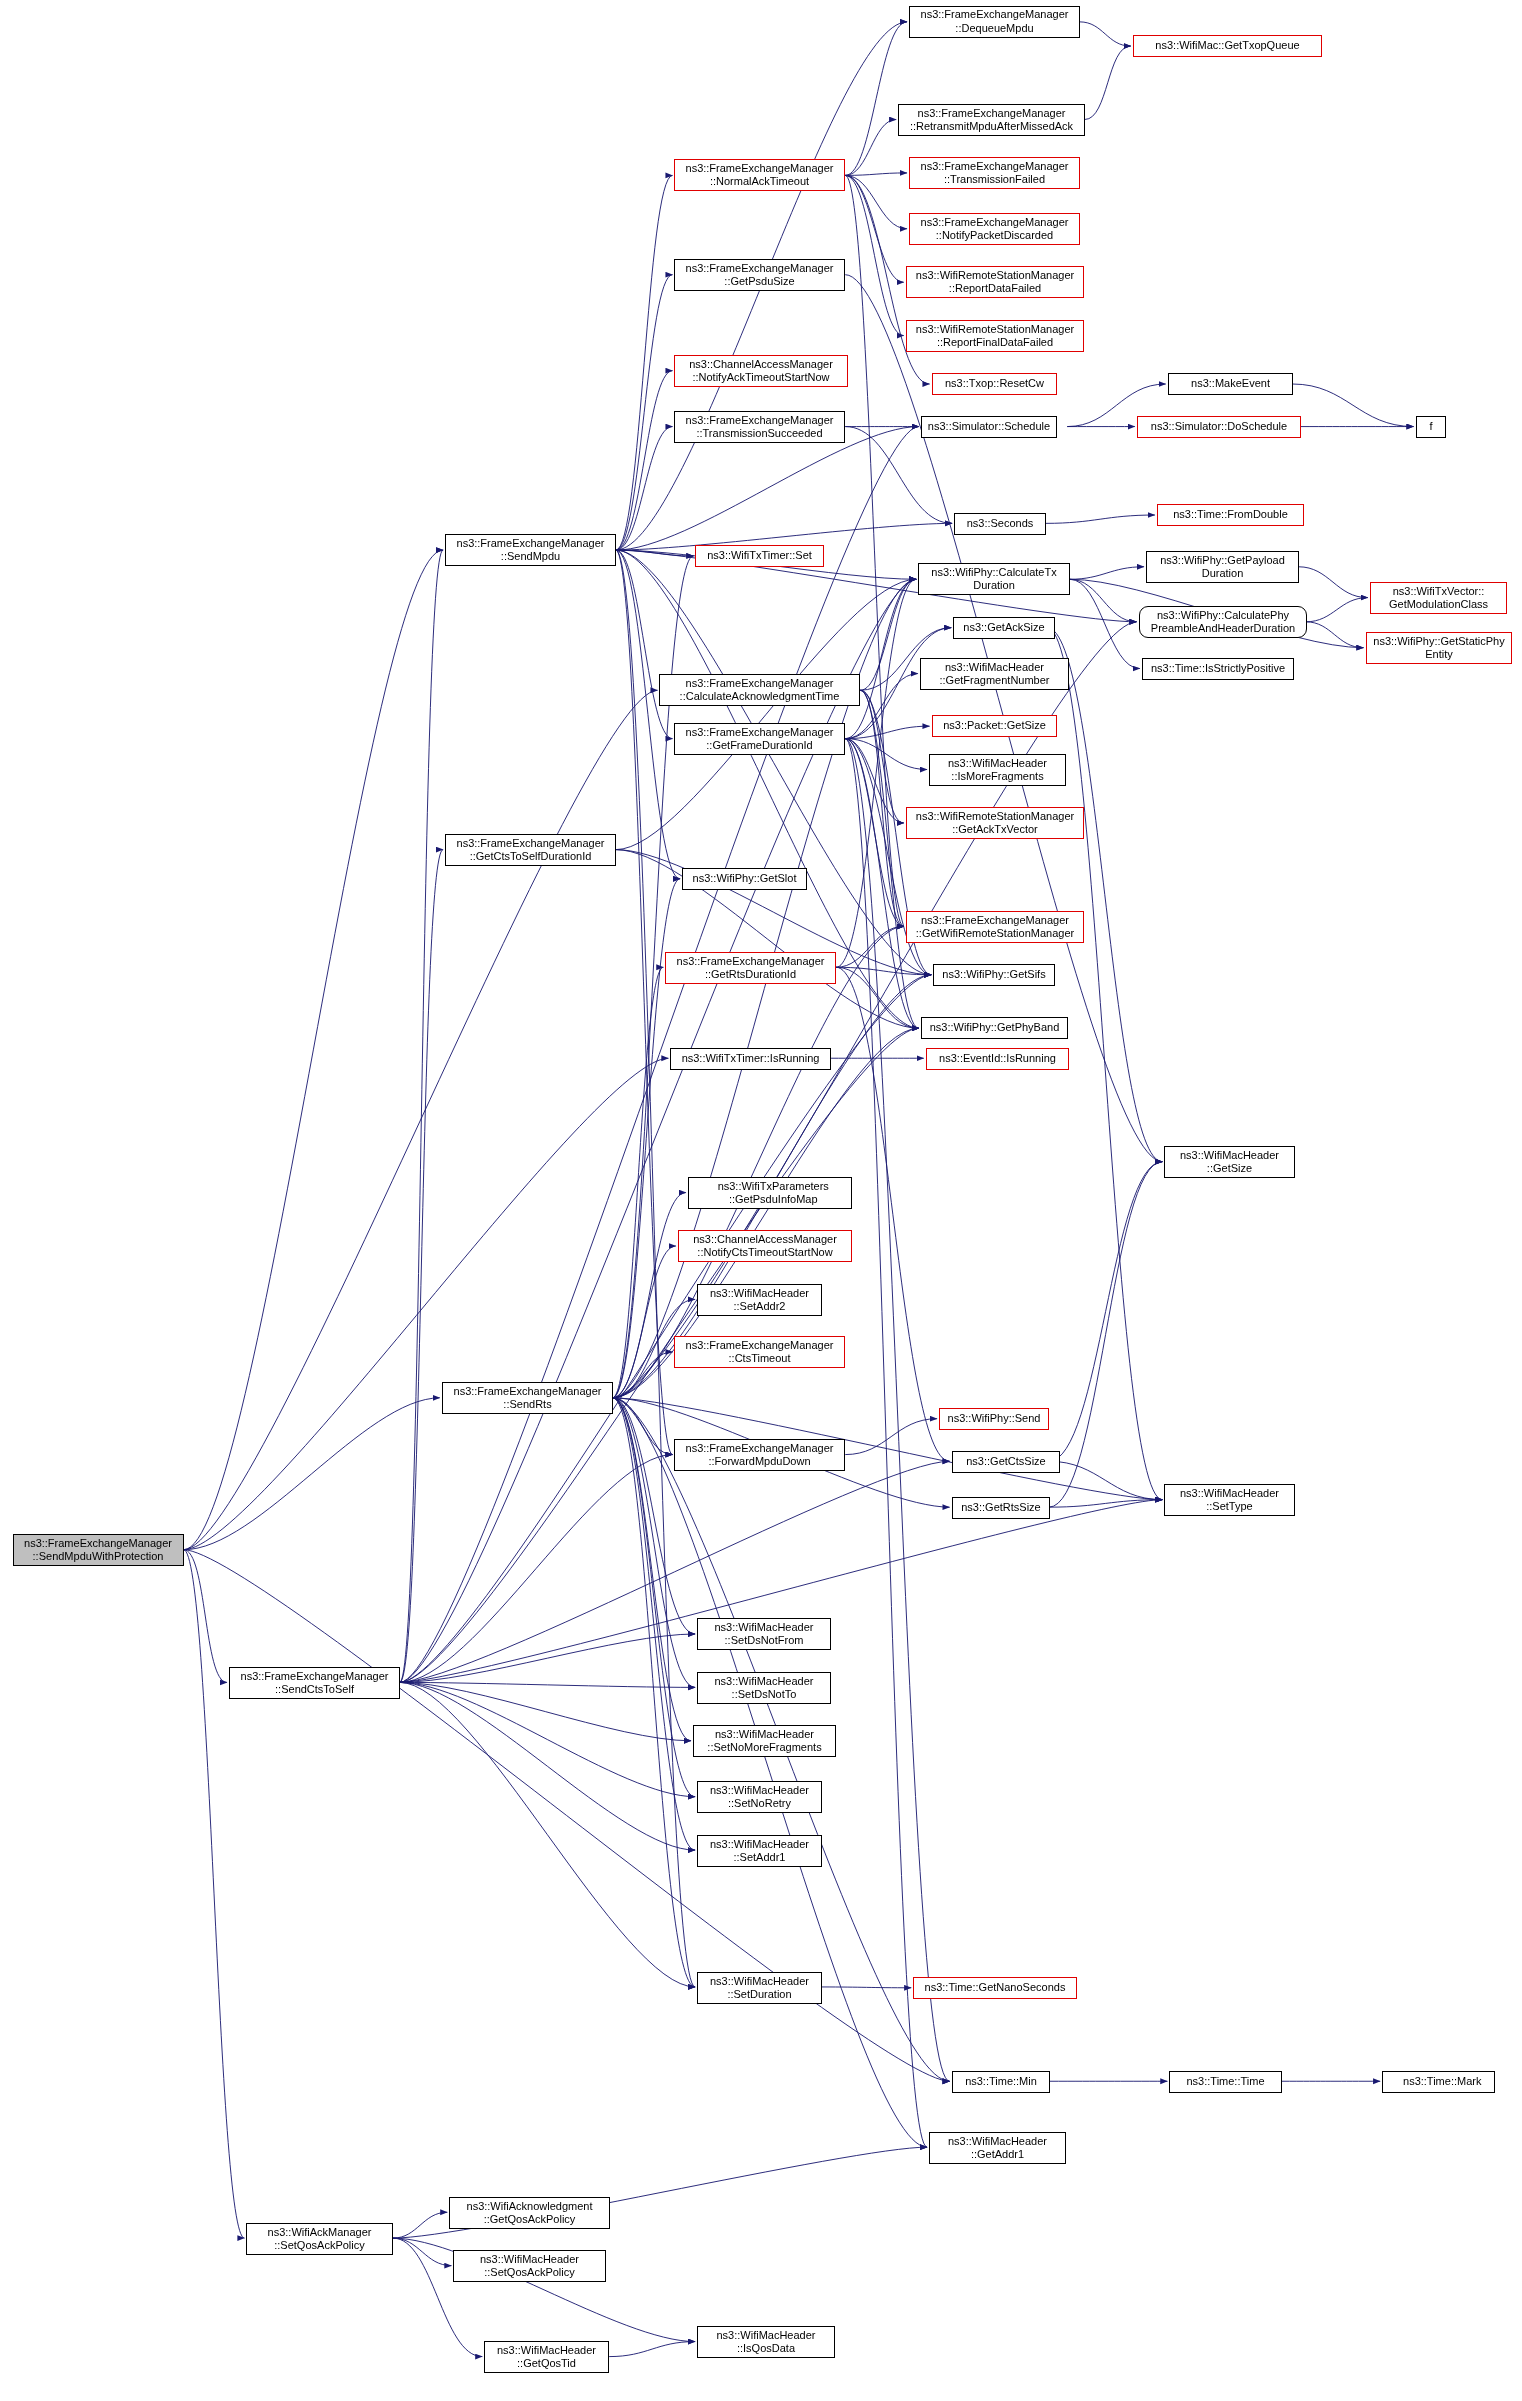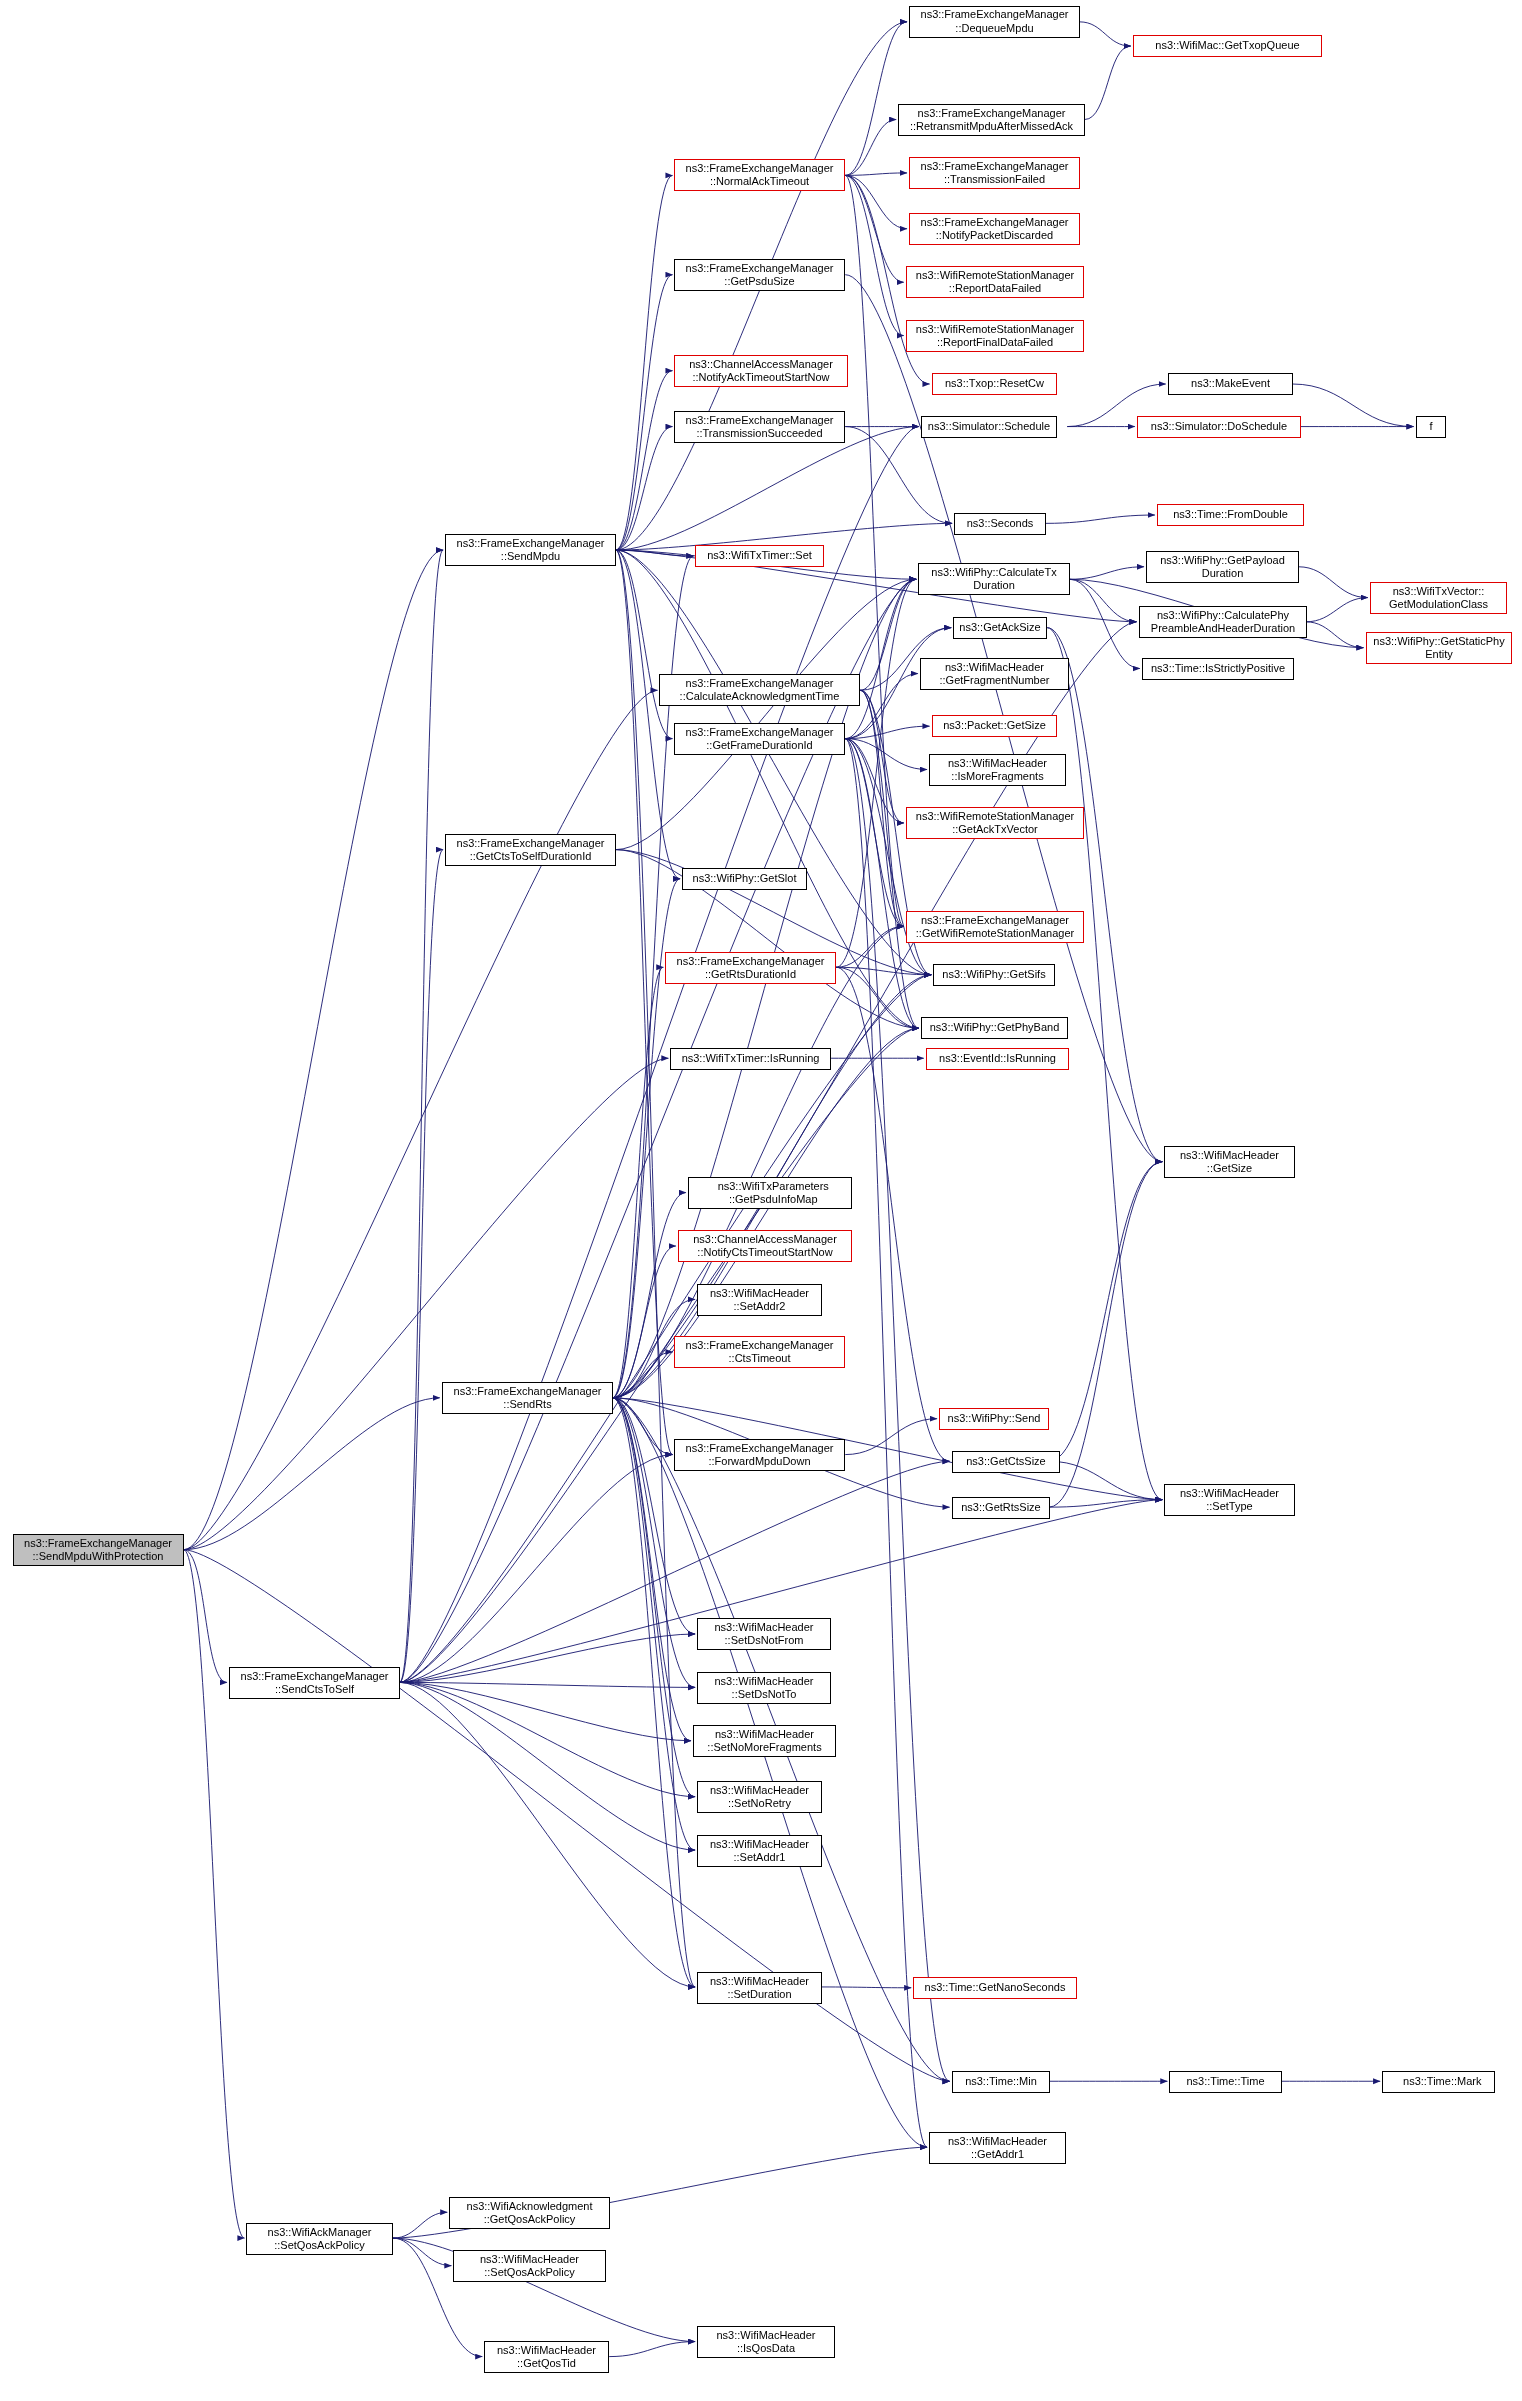--- a/index.html
+++ b/index.html
@@ -220,27 +220,27 @@
       <div class="node red" style="left: 1137px; top: 416px; width: 164px; height: 22px;">ns3::Simulator::DoSchedule</div>
       <div class="node" style="left: 1416px; top: 416px; width: 30px; height: 22px;">f</div>
       <div class="node" style="left: 954px; top: 513px; width: 92px; height: 22px;">ns3::Seconds</div>
       <div class="node red" style="left: 1157px; top: 504px; width: 147px; height: 22px;">ns3::Time::FromDouble</div>
       <div class="node" style="left: 918px; top: 563px; width: 152px; height: 32px;">ns3::WifiPhy::CalculateTx
 Duration</div>
       <div class="node" style="left: 1146px; top: 551px; width: 153px; height: 32px;">ns3::WifiPhy::GetPayload
 Duration</div>
       <div class="node red" style="left: 1370px; top: 582px; width: 137px; height: 32px;">ns3::WifiTxVector::
 GetModulationClass</div>
-      <div class="node" style="left: 1139px; top: 606px; width: 168px; height: 32px;">ns3::WifiPhy::CalculatePhy
+      <div class="node" style="left: 1139px; top: 606px; width: 168px; height: 32px; border-radius: 9px;">ns3::WifiPhy::CalculatePhy
 PreambleAndHeaderDuration</div>
       <div class="node red" style="left: 1366px; top: 632px; width: 146px; height: 32px;">ns3::WifiPhy::GetStaticPhy
 Entity</div>
       <div class="node" style="left: 1142px; top: 658px; width: 152px; height: 22px;">ns3::Time::IsStrictlyPositive</div>
       <div class="node red" style="left: 695px; top: 545px; width: 129px; height: 22px;">ns3::WifiTxTimer::Set</div>
-      <div class="node" style="left: 953px; top: 617px; width: 94px; height: 22px;">ns3::GetAckSize</div>
+      <div class="node" style="left: 953px; top: 617px; width: 102px; height: 22px;">ns3::GetAckSize</div>
       <div class="node" style="left: 920px; top: 658px; width: 149px; height: 32px;">ns3::WifiMacHeader
 ::GetFragmentNumber</div>
       <div class="node" style="left: 659px; top: 674px; width: 201px; height: 32px;">ns3::FrameExchangeManager
 ::CalculateAcknowledgmentTime</div>
       <div class="node red" style="left: 932px; top: 715px; width: 125px; height: 22px;">ns3::Packet::GetSize</div>
       <div class="node" style="left: 674px; top: 723px; width: 171px; height: 32px;">ns3::FrameExchangeManager
 ::GetFrameDurationId</div>
       <div class="node" style="left: 929px; top: 754px; width: 137px; height: 32px;">ns3::WifiMacHeader
 ::IsMoreFragments</div>
       <div class="node red" style="left: 906px; top: 807px; width: 178px; height: 32px;">ns3::WifiRemoteStationManager

